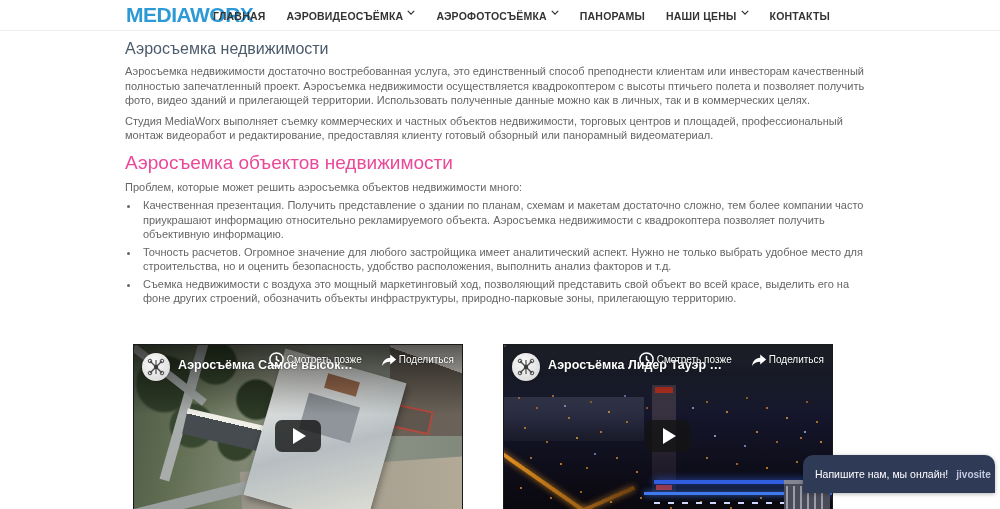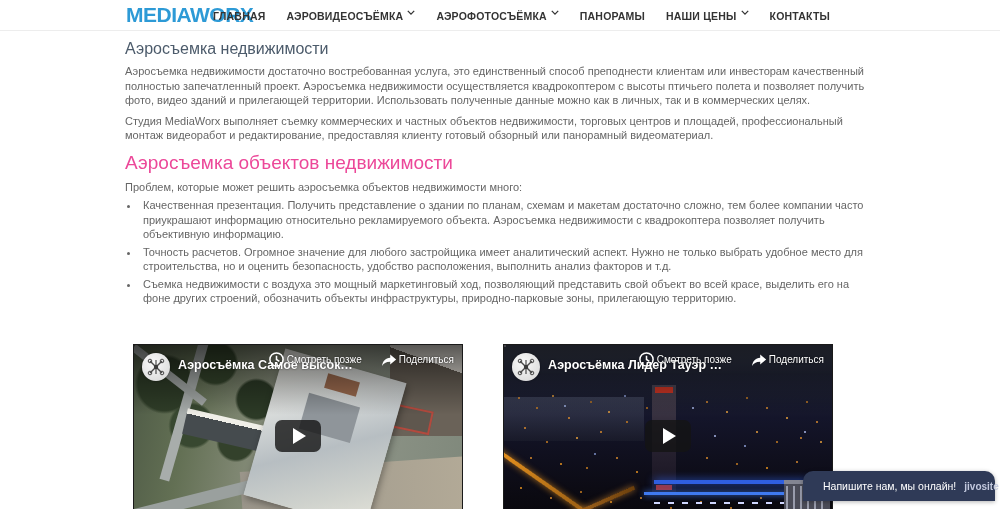--- a/index.html
+++ b/index.html
@@ -101,22 +101,22 @@
   .video-actions { position:absolute; right:8px; top:6px; display:flex; gap:18px; }
   .vaction { display:flex; flex-direction:row; align-items:center; gap:2px; cursor:pointer; }
   .vaction .vlabel { color:#fff; font-size:10px; text-shadow:0 0 2px rgba(0,0,0,.7); white-space:nowrap; }
   .play-button { position:absolute; left:50%; top:50%; transform:translate(-50%,-50%);
     width:46px; height:32px; background:rgba(20,20,20,.8); border-radius:7px;
     display:flex; align-items:center; justify-content:center; cursor:pointer; }
   .play-button::after { content:""; border-left:13px solid #fff; border-top:8px solid rgba(0,0,0,0);
     border-bottom:8px solid rgba(0,0,0,0); margin-left:3px; }
 
   
-  .chat-widget { position:absolute; right:5px; bottom:8px; width:192px; height:30px; background:#2f3a57;
-    border-radius:10px 10px 0 0; display:flex; align-items:center; padding:0 6px 0 20px; gap:8px; cursor:pointer;
+  .chat-widget { position:absolute; right:5px; bottom:16px; width:192px; height:38px; background:#2f3a57;
+    border-radius:10px 10px 0 0; display:flex; align-items:center; padding:0 6px 0 12px; gap:8px; cursor:pointer;
     box-shadow:0 1px 4px rgba(0,0,0,.3); }
   .chat-message { color:#ffffff; font-size:10.5px; white-space:nowrap; }
   .chat-brand { color:#c3c9de; font-size:10px; font-weight:bold; margin-left:auto; white-space:nowrap; }
   .leaf { width:18px; height:18px; flex:0 0 auto; }
 </style>
 </head>
 <body>
 
 <header class="site-header">
   <a class="logo">MEDIAWORX</a>

